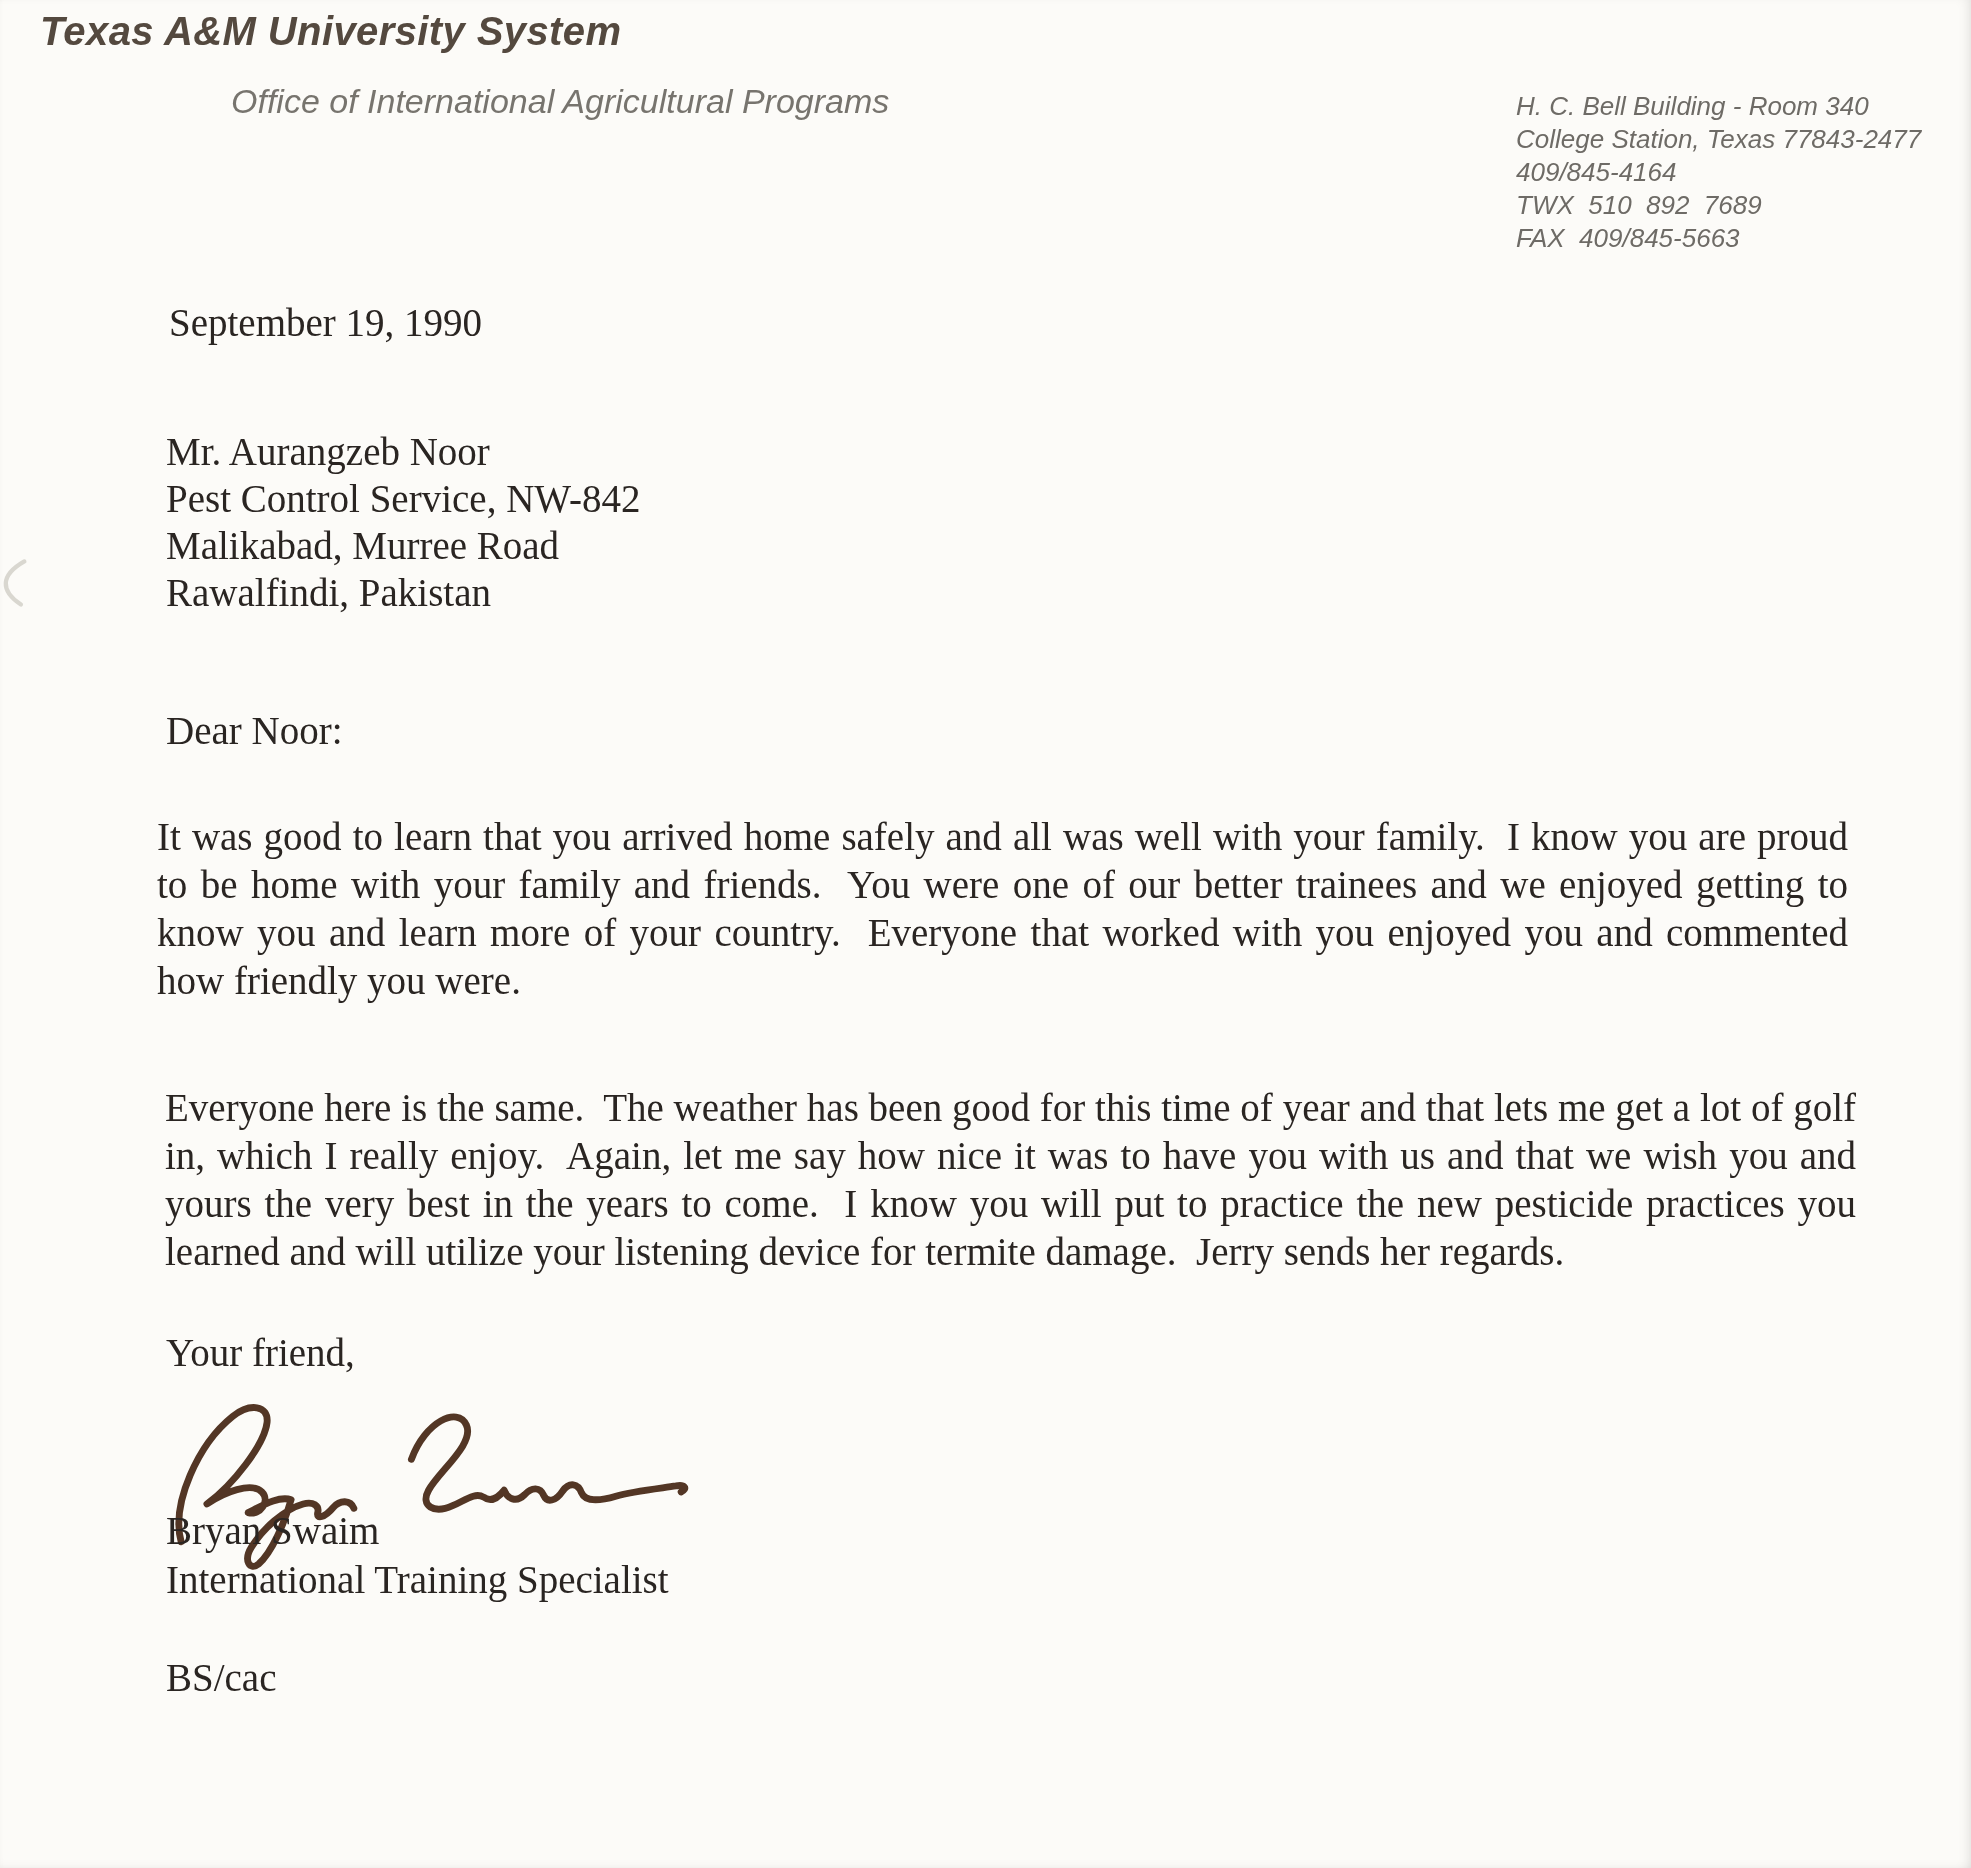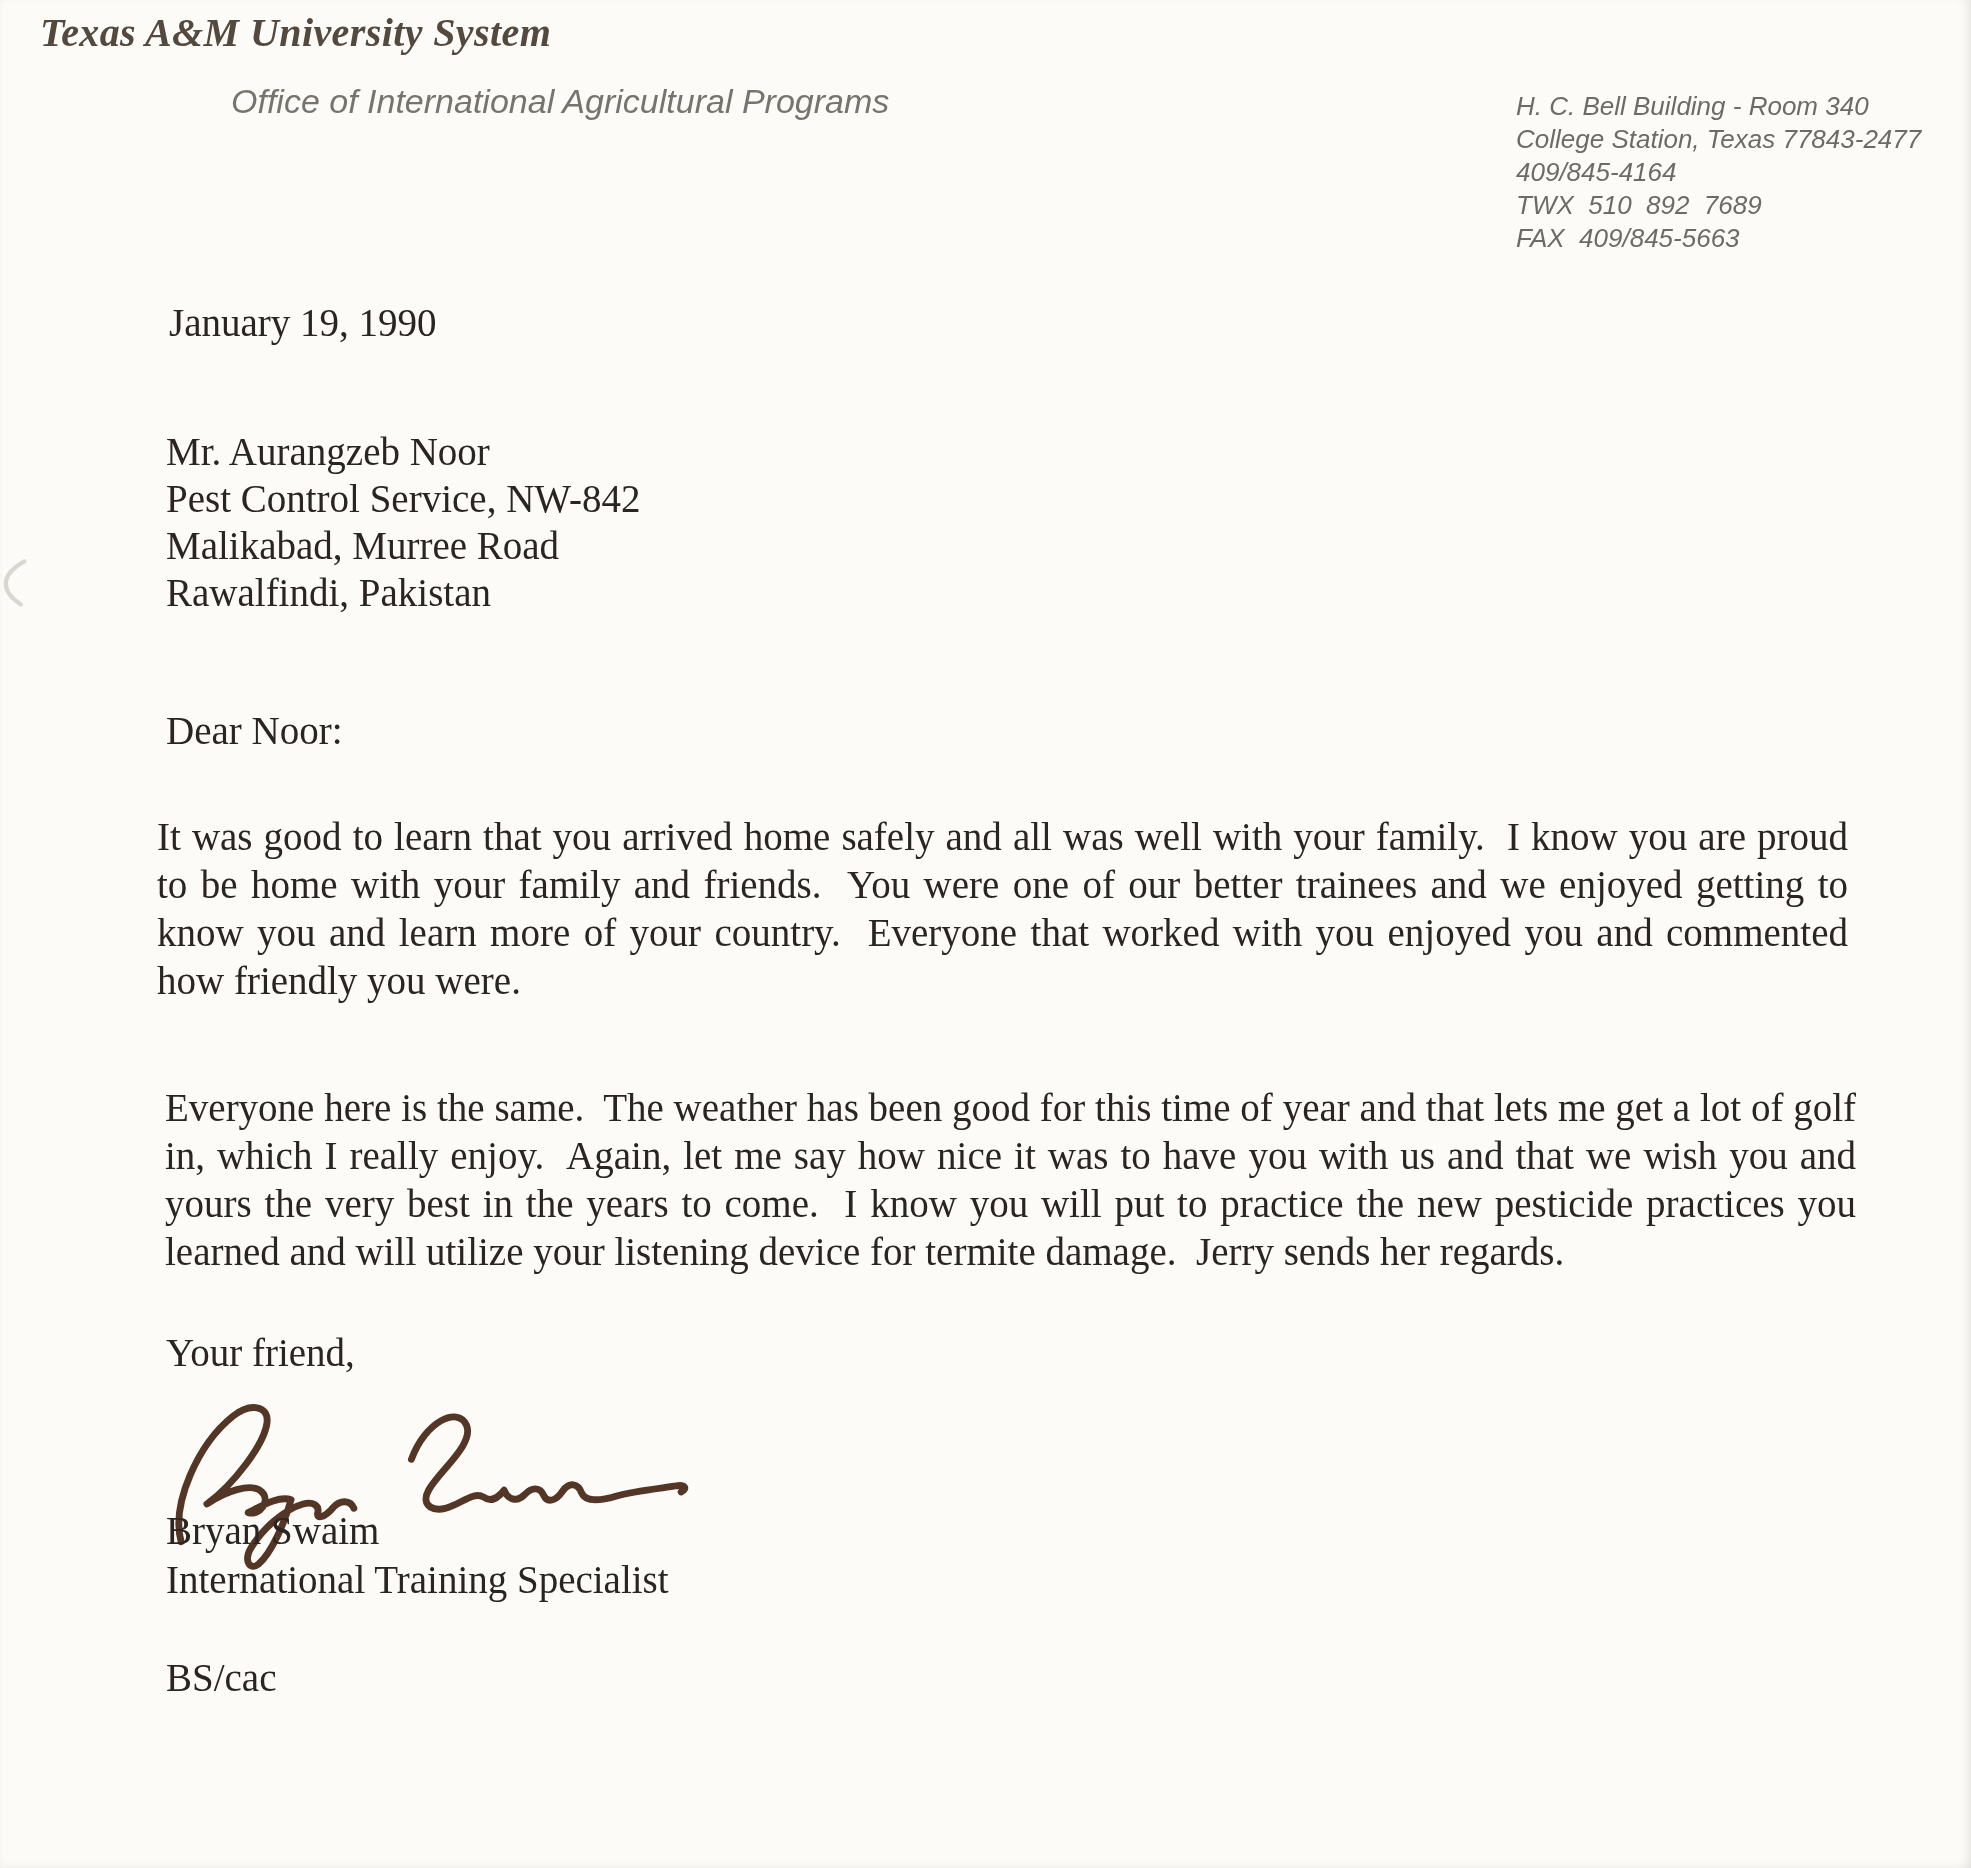--- a/index.html
+++ b/index.html
@@ -13,21 +13,21 @@
     box-shadow: inset -8.6px 0 13.8px -8.6px rgba(0,0,0,.14),
                 inset 0 -6.9px 12px -7.7px rgba(0,0,0,.08),
                 inset 3.4px 0 8.6px -6.9px rgba(0,0,0,.06);
   }
   .abs { position:absolute; }
   .prewrap { white-space:pre-wrap; }
 
   
   .org {
     left:40px; top:8.6px;
-    font-family:Liberation Serif, serif;
+    font-family:Liberation Sans, sans-serif;
     font-style:italic; font-weight:bold;
     font-size:40px; letter-spacing:0.4px;
     color:#54493f;
   }
   .office {
     left:231px; top:82px;
     font-family:"Liberation Sans", sans-serif;
     font-style:italic; font-weight:400;
     font-size:34px;
     color:#77746e;
@@ -66,21 +66,21 @@
   <div class="abs office">Office of International Agricultural Programs</div>
 
   <div class="abs lh-address">
     <div class="prewrap">H. C. Bell Building - Room 340</div>
     <div class="prewrap">College Station, Texas 77843-2477</div>
     <div class="prewrap">409/845-4164</div>
     <div class="prewrap">TWX  510  892  7689</div>
     <div class="prewrap">FAX  409/845-5663</div>
   </div>
 
-  <div class="abs bodytext date">January 19, 1990</div>
+  <div class="abs bodytext date">September 19, 1990</div>
 
   <div class="abs bodytext recipient">
     <div>Mr. Aurangzeb Noor</div>
     <div>Pest Control Service, NW-842</div>
     <div>Malikabad, Murree Road</div>
     <div>Rawalfindi, Pakistan</div>
   </div>
 
   <div class="abs bodytext salutation">Dear Noor:</div>
 

